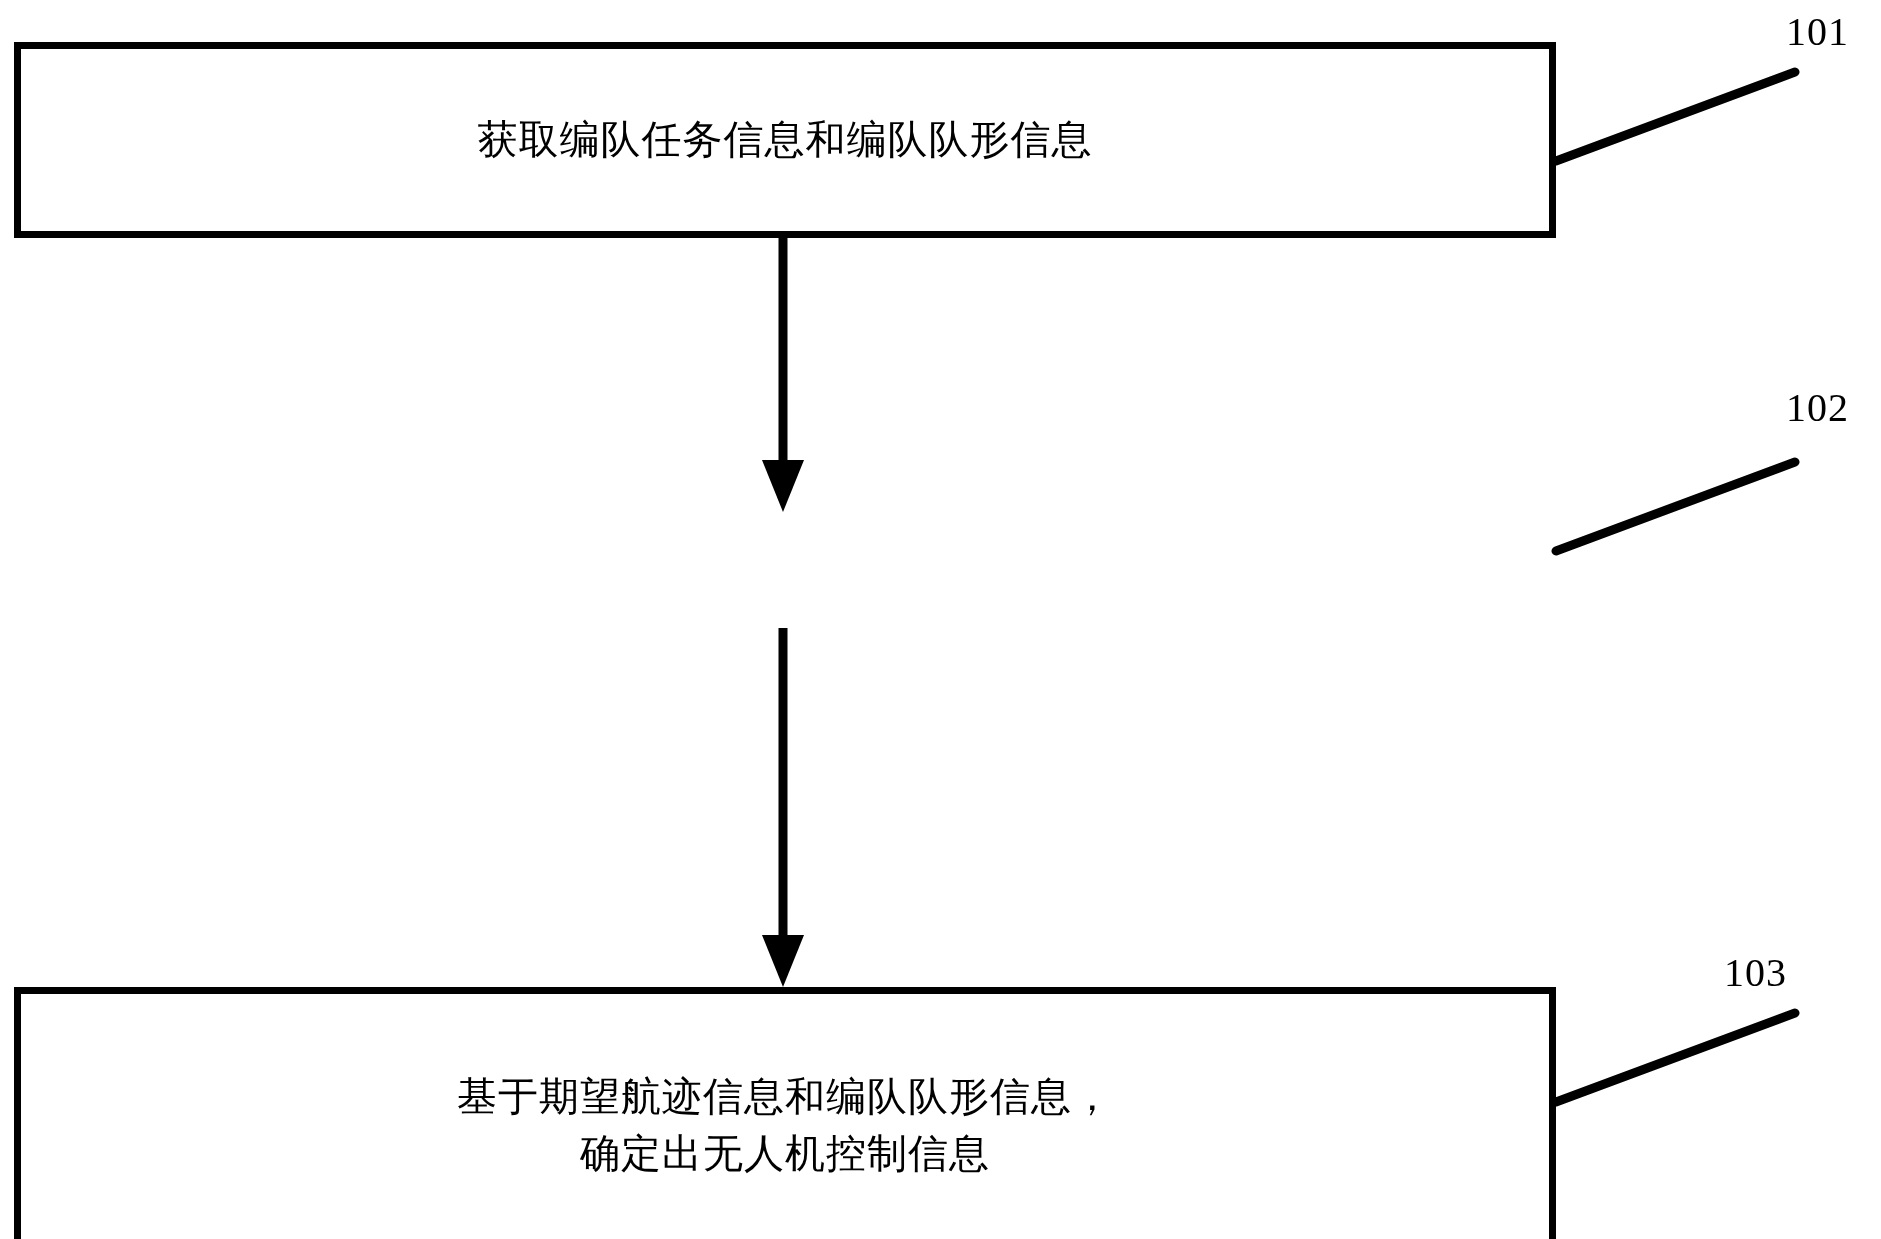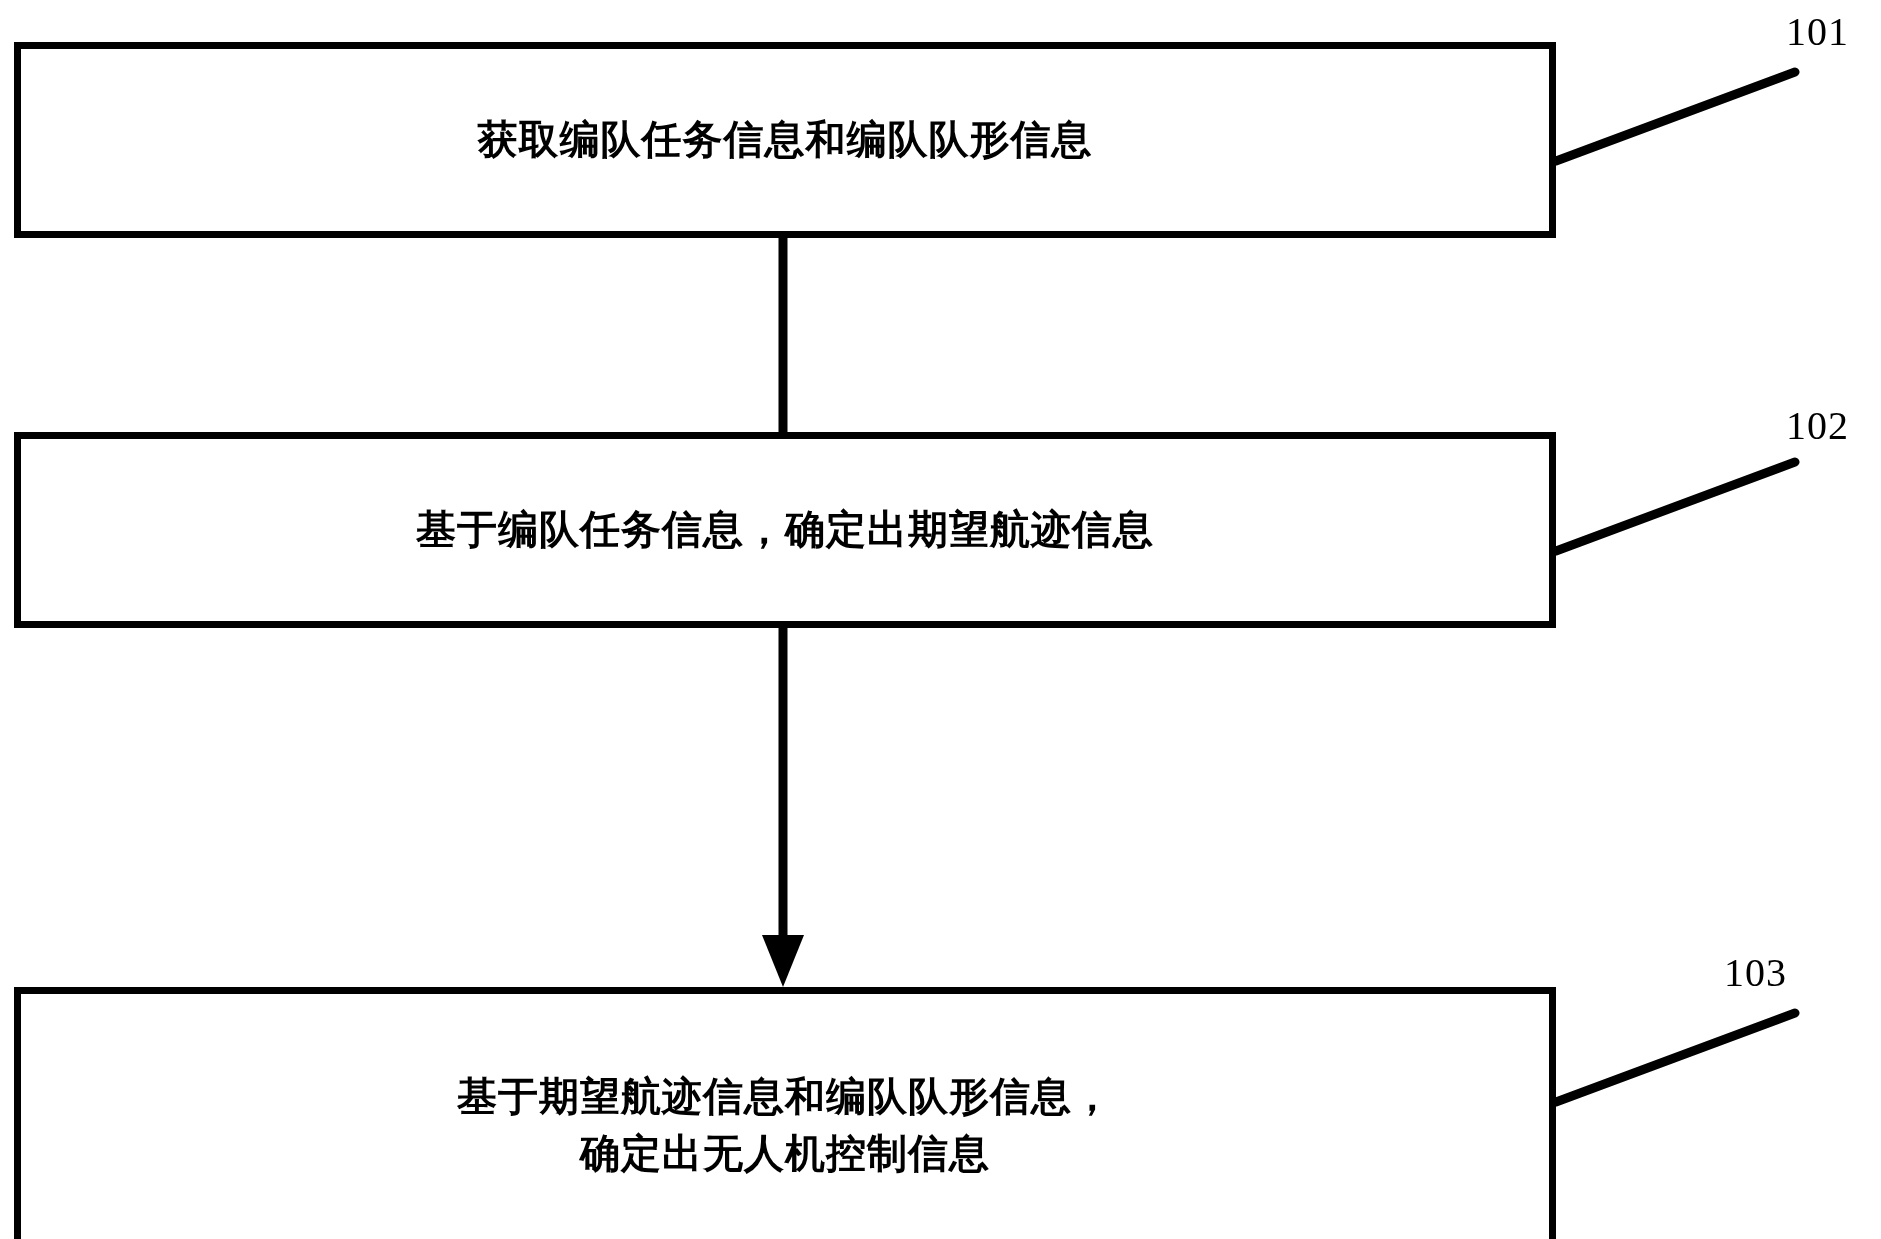--- a/index.html
+++ b/index.html
@@ -35,21 +35,20 @@
     text-align: center;
   }
   .step-text {
     font-family: "Liberation Serif", "DejaVu Serif", serif;
     font-size: 40px;
     line-height: 1.42;
     color: #000000;
     letter-spacing: 1px;
     white-space: pre-line;
     padding: 0 24px;
-    font-weight: bold;
   }
   .ref-label {
     position: absolute;
     font-family: "Liberation Serif", "DejaVu Serif", serif;
     font-size: 40px;
     color: #000000;
     letter-spacing: 1px;
     white-space: nowrap;
   }
 </style>
@@ -80,26 +79,23 @@
 
     <g>
       <line x1="1556" y1="1102" x2="1795" y2="1013" stroke="#000000" stroke-width="9" stroke-linecap="round"></line>
     </g>
   </svg>
 
   <div class="step-box" style="left:14px; top:42px; width:1542px; height:196px;">
     <span class="step-text">获取编队任务信息和编队队形信息</span>
   </div>
 
-  <div class="step-box" style="left:14px; top:432px; width:1542px; height:196px;">
-    <span class="step-text">基于编队任务信息，确定出期望航迹信息</span>
-  </div>
 
   <div class="step-box" style="left:14px; top:987px; width:1542px; height:277px;">
     <span class="step-text">基于期望航迹信息和编队队形信息，
 确定出无人机控制信息</span>
   </div>
 
   <div class="ref-label" style="left:1786px; top:8px;">101</div>
-  <div class="ref-label" style="left:1786px; top:402px;">102</div>
+  <div class="ref-label" style="left:1786px; top:384px;">102</div>
   <div class="ref-label" style="left:1724px; top:949px;">103</div>
 
 </div>
 
 </body></html>

